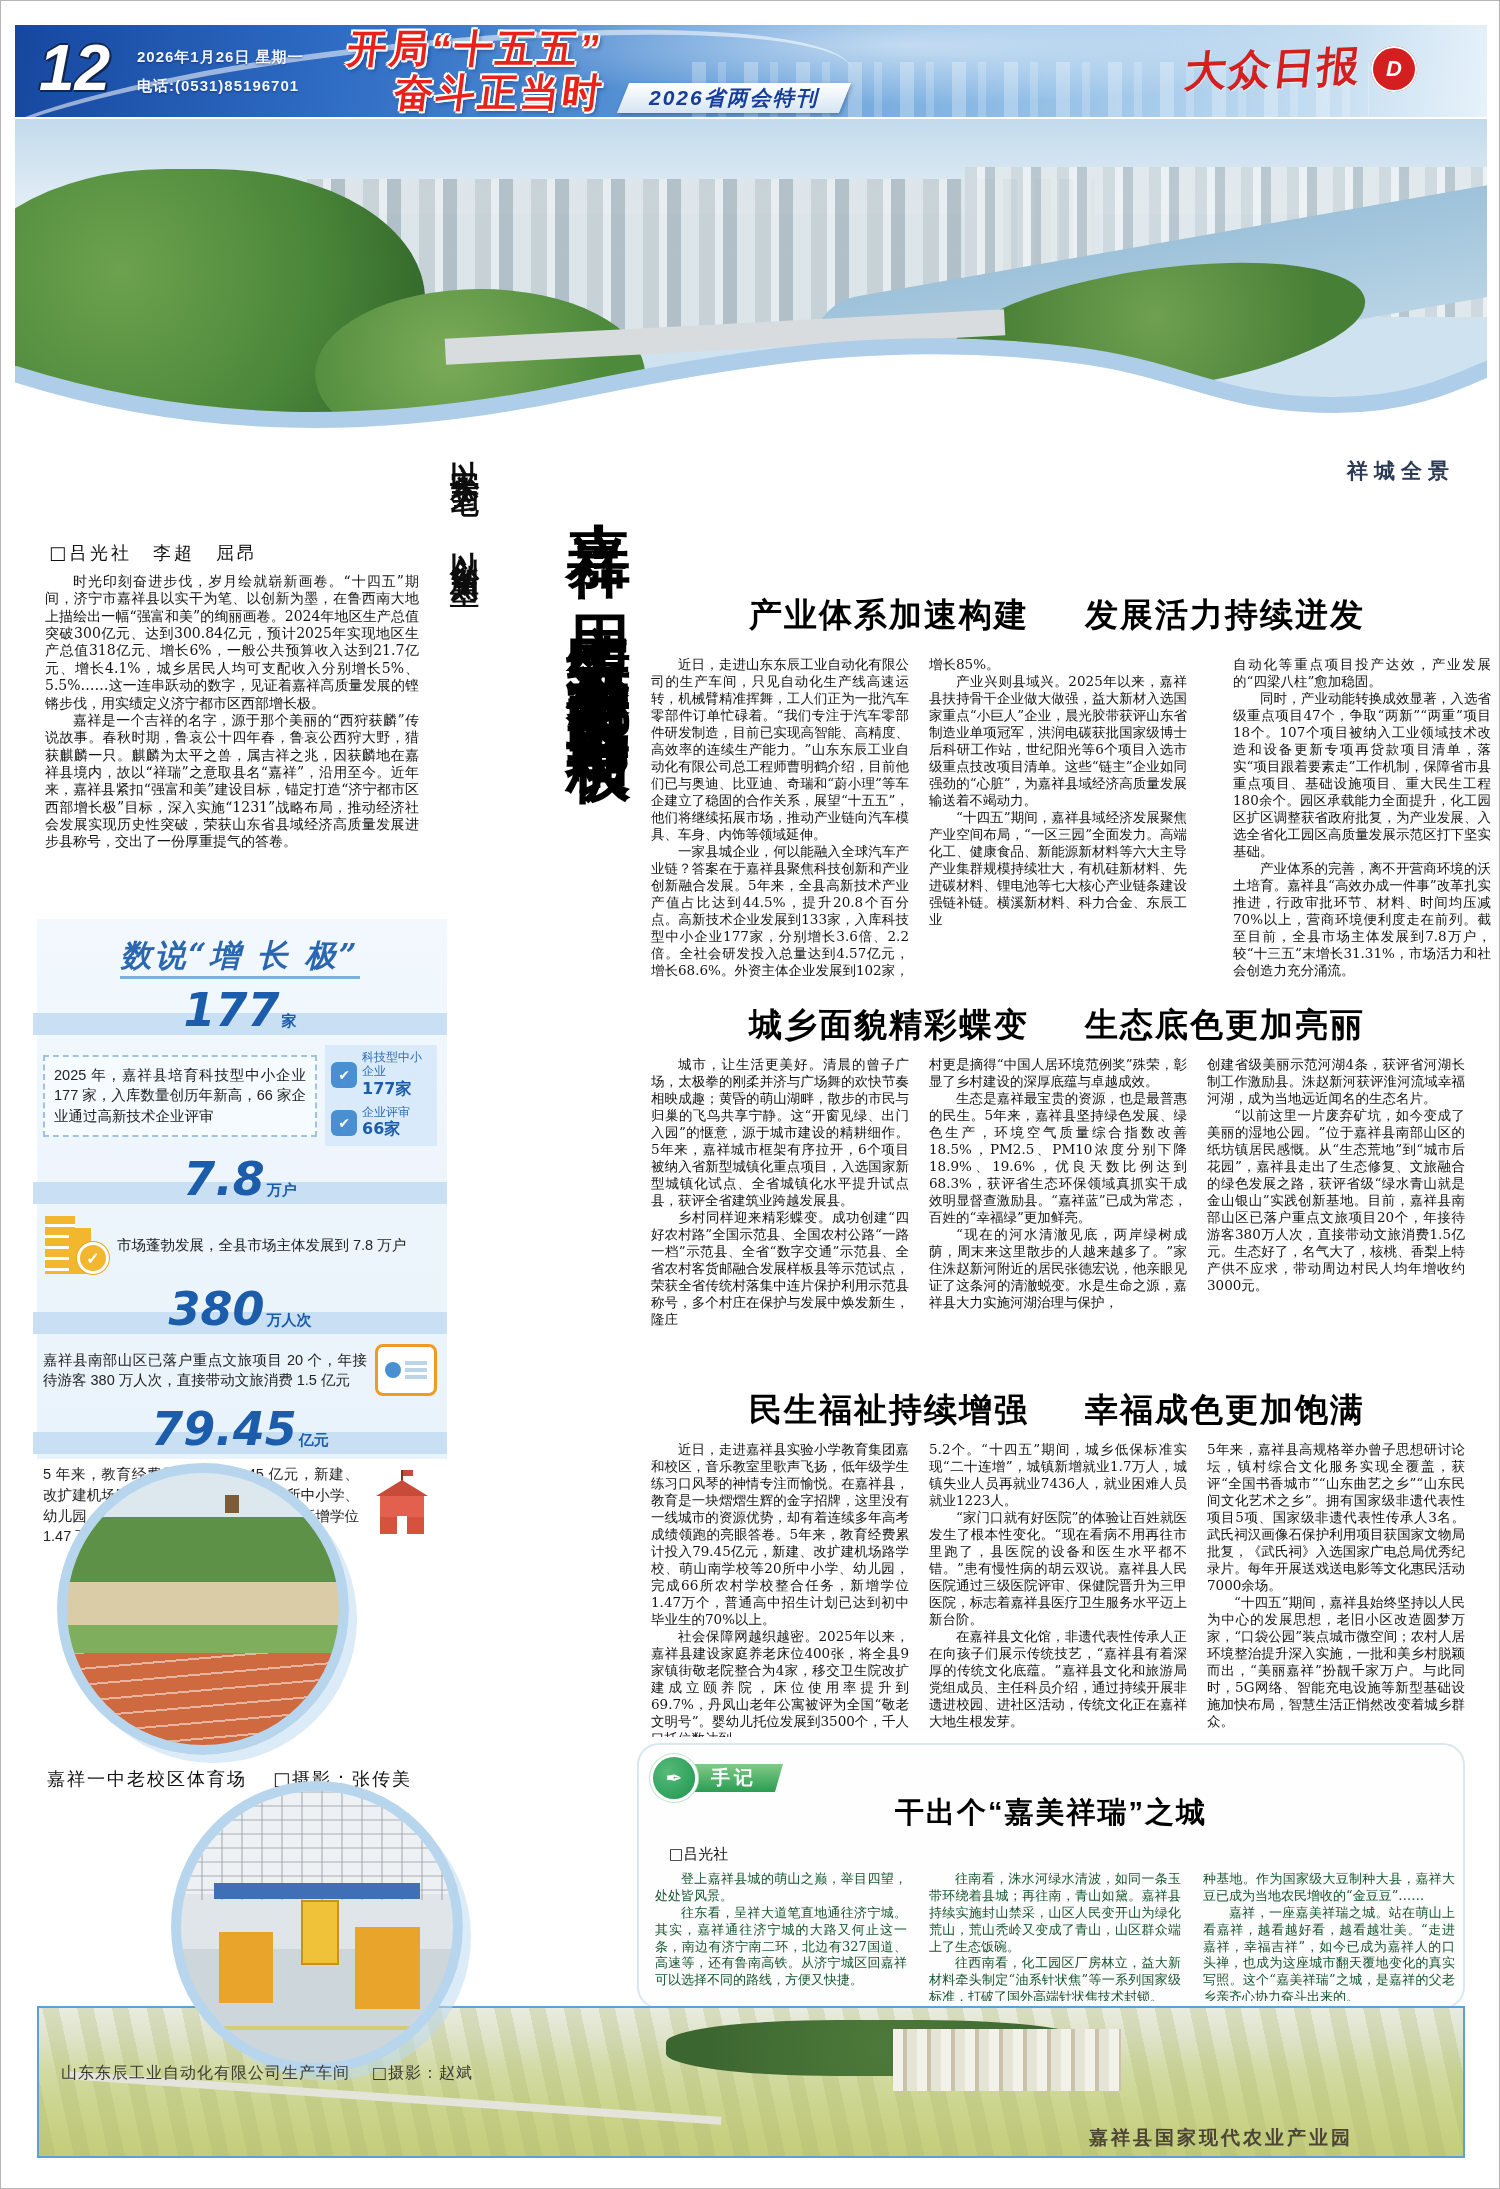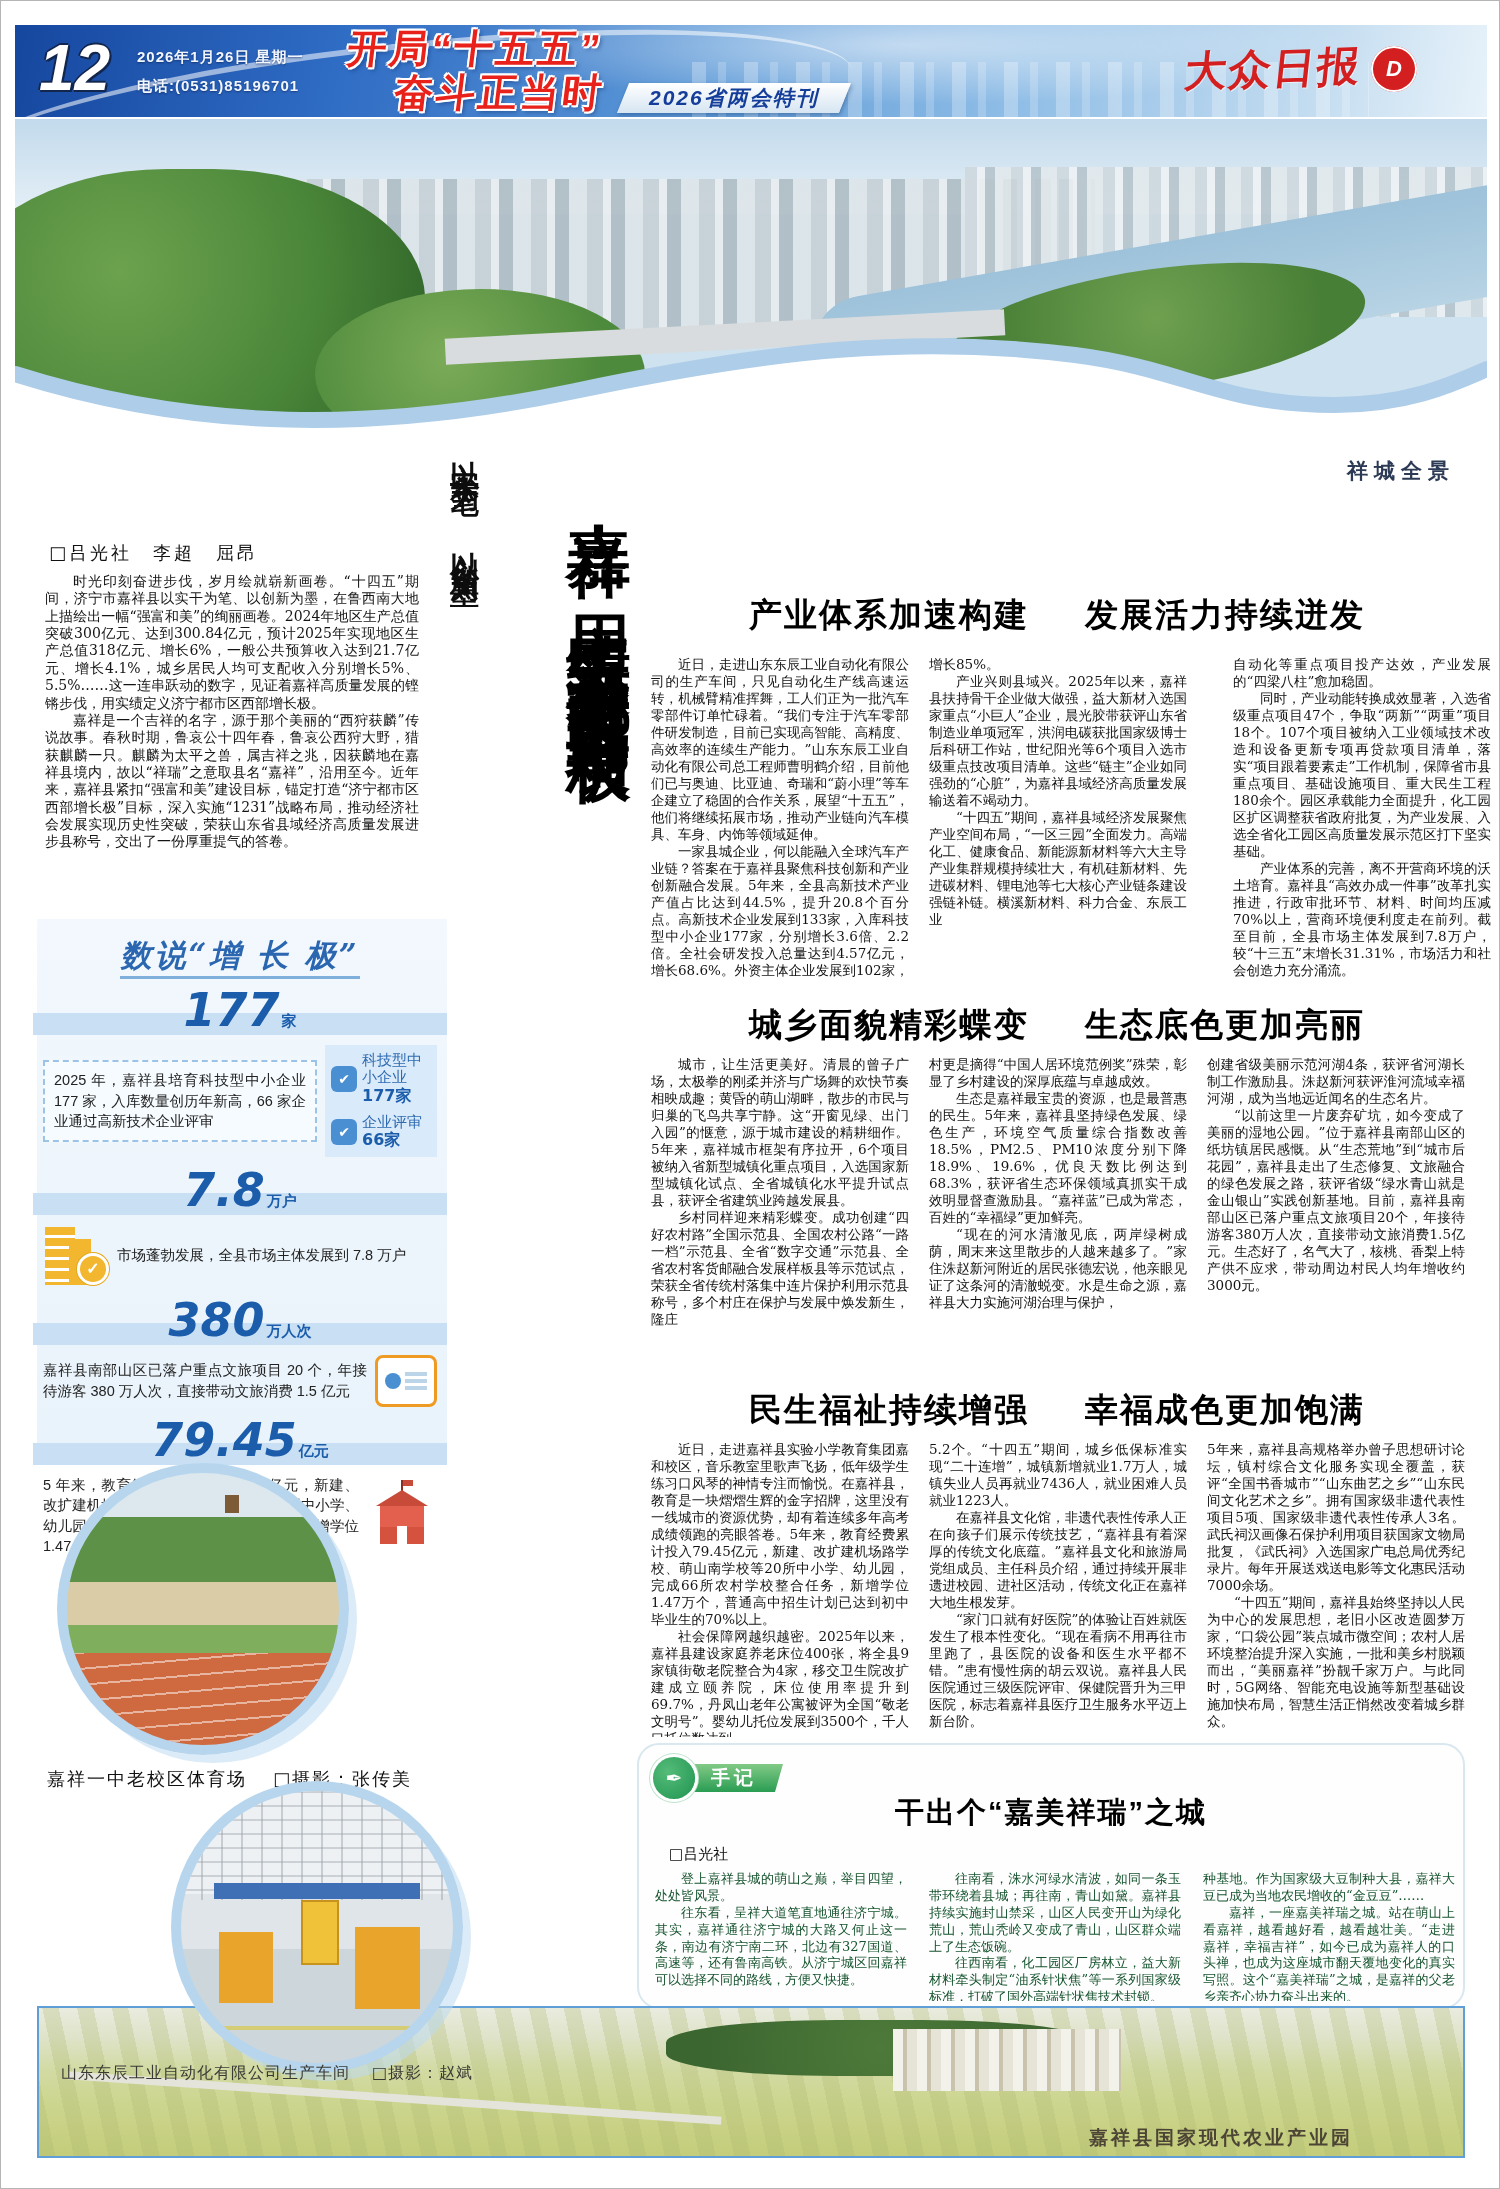--- a/index.html
+++ b/index.html
@@ -81,21 +81,21 @@
   .stat-num { position:relative; text-align:center; font-family:"DejaVu Sans", sans-serif; font-style:italic;
     font-weight:900; color:#1b5cab; font-size:46px; line-height:58px; }
   .stat-num small { font-size:15px; font-weight:700; font-style:normal; margin-left:2px; }
   .stat-row { display:flex; gap:8px; align-items:center; margin-top:4px; }
   .stat-text { font-size:14.5px; line-height:1.42; color:#222; font-weight:500; text-align:justify; }
   .dashed { border:2px dashed #9cc3e6; padding:8px 9px; background:#f6fbff; flex:1; }
   .side-panel { width:112px; background:#d9eafa; padding:6px 6px; display:flex; flex-direction:column; gap:6px; }
   .side-item { display:flex; align-items:center; gap:5px; }
   .side-ico { width:26px; height:26px; border-radius:6px; background:#4a8fd2; color:#fff; font-size:14px;
     display:flex; align-items:center; justify-content:center; flex:none; }
-  .side-lab { font-size:15px; color:#2f6bb0; line-height:1.15; }
+  .side-lab { font-size:12px; color:#2f6bb0; line-height:1.15; }
   .side-val { font-size:16px; font-weight:900; color:#1b5cab; font-family:"DejaVu Sans", sans-serif; }
 
   .ico-buildings { position:relative; width:66px; height:62px; flex:none; }
   .ico-buildings .b1 { position:absolute; left:2px; top:2px; width:30px; height:58px; background:#f2b62f;
     background-image:repeating-linear-gradient(#f2b62f 0 8px,#fff 8px 11px); }
   .ico-buildings .b2 { position:absolute; left:26px; top:14px; width:22px; height:46px; background:#f2b62f; }
   .ico-buildings .medal { position:absolute; right:0; bottom:2px; width:32px; height:32px; border-radius:50%;
     background:#f2b62f; border:3px solid #fff; box-shadow:0 0 0 1px #e6a91f; color:#fff; font-weight:900;
     display:flex; align-items:center; justify-content:center; font-size:16px; }
   .ico-card { width:62px; height:52px; border:3px solid #ef9a22; border-radius:8px; background:#fff; flex:none;
@@ -355,22 +355,22 @@
 
   <div class="art-head" style="top:1387px;">
     <span>民生福祉持续增强</span><span class="sp"></span><span>幸福成色更加饱满</span>
   </div>
   <div class="body-col" style="left:650px; top:1440px; height:296px;">
     <p>近日，走进嘉祥县实验小学教育集团嘉和校区，音乐教室里歌声飞扬，低年级学生练习口风琴的神情专注而愉悦。在嘉祥县，教育是一块熠熠生辉的金字招牌，这里没有一线城市的资源优势，却有着连续多年高考成绩领跑的亮眼答卷。5年来，教育经费累计投入79.45亿元，新建、改扩建机场路学校、萌山南学校等20所中小学、幼儿园，完成66所农村学校整合任务，新增学位1.47万个，普通高中招生计划已达到初中毕业生的70%以上。</p>
     <p>社会保障网越织越密。2025年以来，嘉祥县建设家庭养老床位400张，将全县9家镇街敬老院整合为4家，移交卫生院改扩建成立颐养院，床位使用率提升到69.7%，丹凤山老年公寓被评为全国“敬老文明号”。婴幼儿托位发展到3500个，千人口托位数达到</p>
   </div>
   <div class="body-col" style="left:928px; top:1440px; height:296px;">
     <p style="text-indent:0;">5.2个。“十四五”期间，城乡低保标准实现“二十连增”，城镇新增就业1.7万人，城镇失业人员再就业7436人，就业困难人员就业1223人。</p>
+    <p>“家门口就有好医院”的体验让百姓就医发生了根本性变化。“现在看病不用再往市里跑了，县医院的设备和医生水平都不错。”患有慢性病的胡云双说。嘉祥县人民医院通过三级医院评审、保健院晋升为三甲医院，标志着嘉祥县医疗卫生服务水平迈上新台阶。</p>
     <p>在嘉祥县文化馆，非遗代表性传承人正在向孩子们展示传统技艺，“嘉祥县有着深厚的传统文化底蕴。”嘉祥县文化和旅游局党组成员、主任科员介绍，通过持续开展非遗进校园、进社区活动，传统文化正在嘉祥大地生根发芽。</p>
-    <p>“家门口就有好医院”的体验让百姓就医发生了根本性变化。“现在看病不用再往市里跑了，县医院的设备和医生水平都不错。”患有慢性病的胡云双说。嘉祥县人民医院通过三级医院评审、保健院晋升为三甲医院，标志着嘉祥县医疗卫生服务水平迈上新台阶。</p>
   </div>
   <div class="body-col" style="left:1206px; top:1440px; height:296px;">
     <p style="text-indent:0;">5年来，嘉祥县高规格举办曾子思想研讨论坛，镇村综合文化服务实现全覆盖，获评“全国书香城市”“山东曲艺之乡”“山东民间文化艺术之乡”。拥有国家级非遗代表性项目5项、国家级非遗代表性传承人3名。武氏祠汉画像石保护利用项目获国家文物局批复，《武氏祠》入选国家广电总局优秀纪录片。每年开展送戏送电影等文化惠民活动7000余场。</p>
     <p>“十四五”期间，嘉祥县始终坚持以人民为中心的发展思想，老旧小区改造圆梦万家，“口袋公园”装点城市微空间；农村人居环境整治提升深入实施，一批和美乡村脱颖而出，“美丽嘉祥”扮靓千家万户。与此同时，5G网络、智能充电设施等新型基础设施加快布局，智慧生活正悄然改变着城乡群众。</p>
   </div>
 
   <div class="notebook">
     <div class="nb-badge">
       <div class="nb-circle">✒</div>
       <div class="nb-ribbon">

